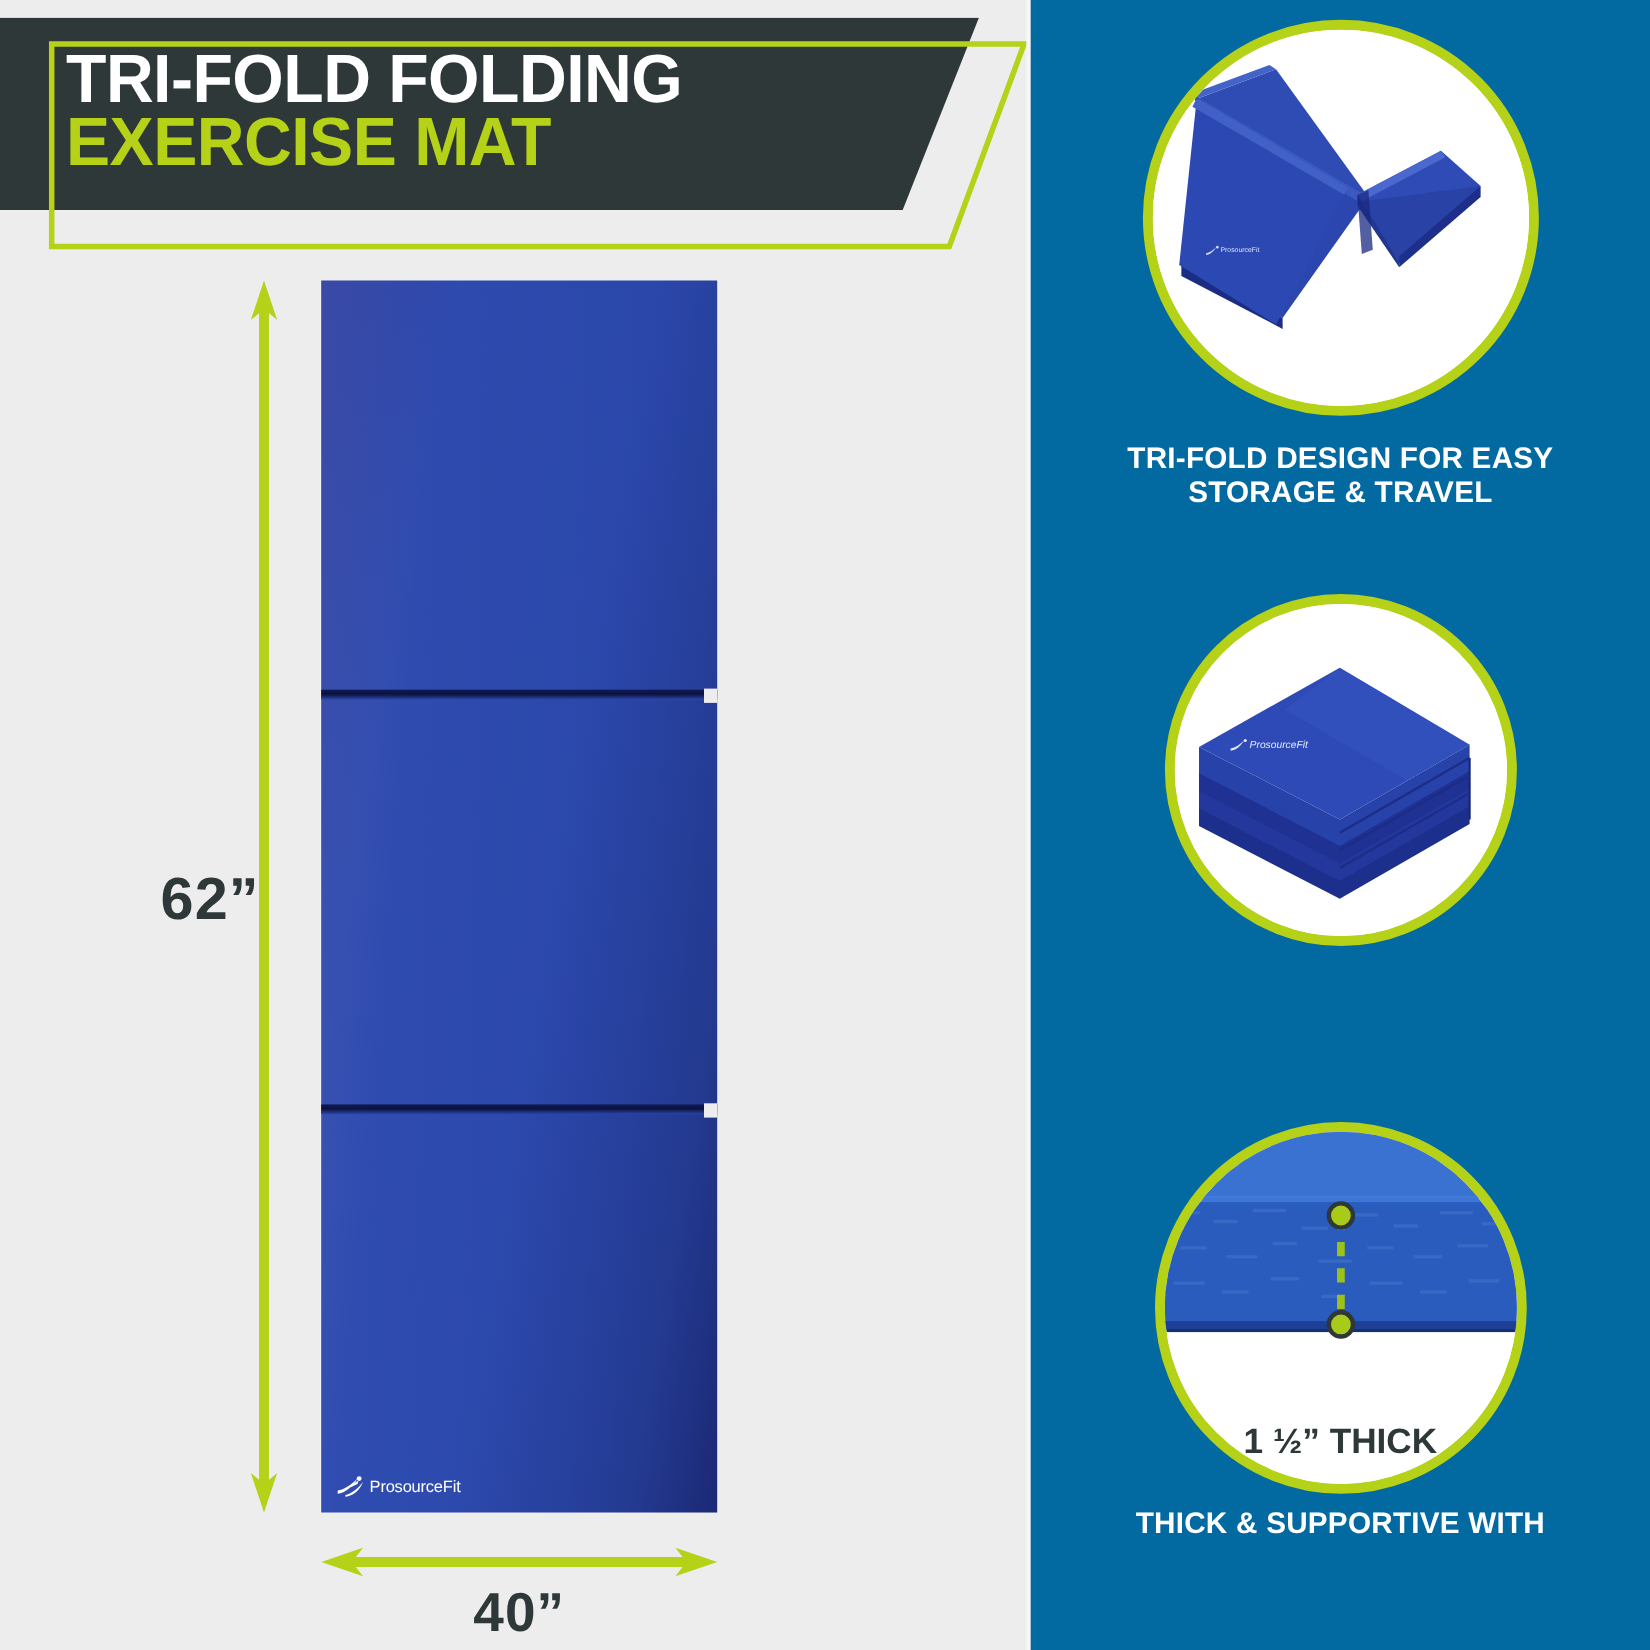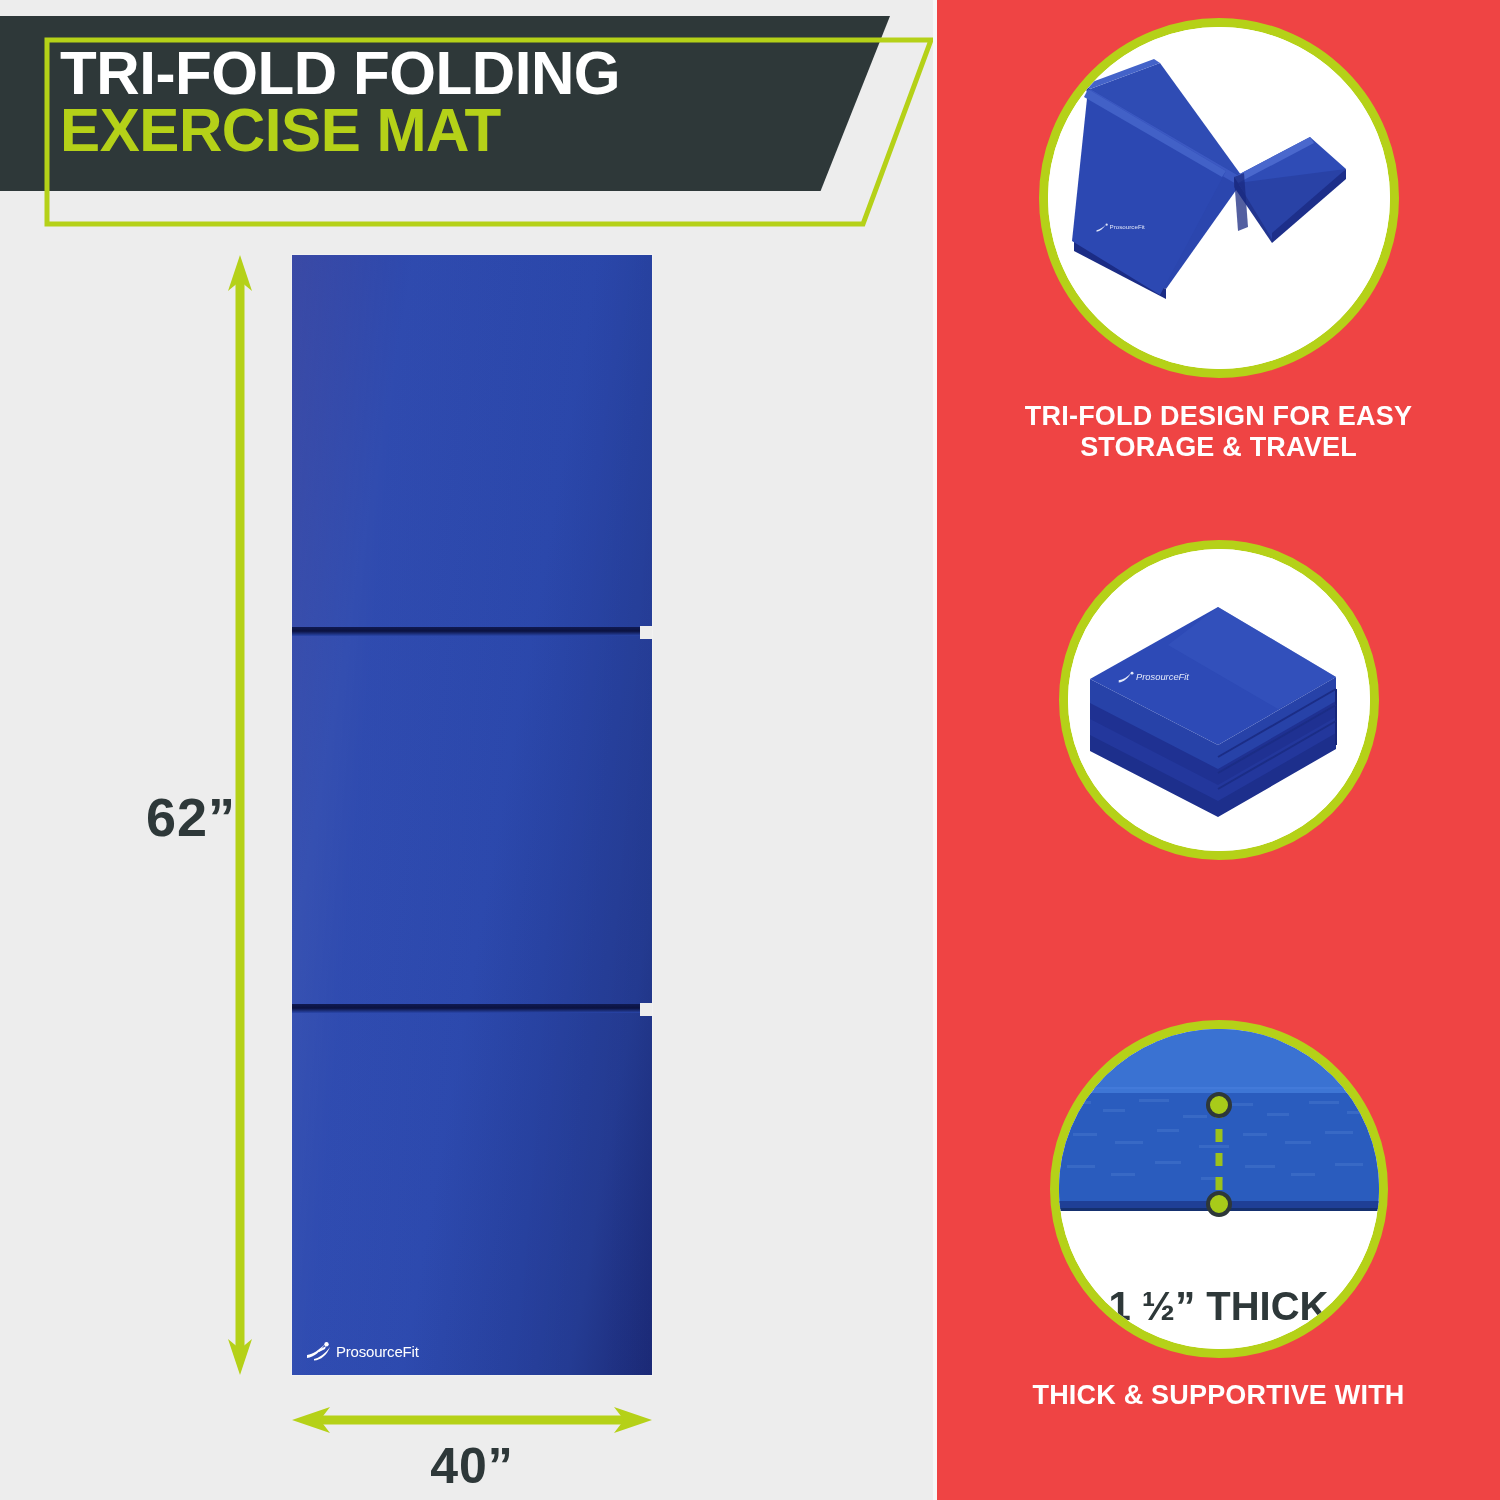--- a/index.html
+++ b/index.html
@@ -88,21 +88,21 @@
   .dim-label {
     position:absolute; color:#2e3839; font-weight:bold;
     font-family:"Liberation Sans", sans-serif;
   }
   #label-72 { left:146px; top:786px; font-size:54px; letter-spacing:1px; }
   #label-24 { left:292px; top:1437px; width:360px; text-align:center; font-size:50px; letter-spacing:1px; }
 
   
   #right-panel {
     position:absolute; left:937px; top:0; width:563px; height:1500px;
-    background:#ef4444;
+    background:#0369a1;
   }
   .panel-divider {
     position:absolute; left:933px; top:0; width:4px; height:1500px;
     background:#f7f7f7;
   }
 
   .feature { position:absolute; left:0; width:563px; }
   .circle-wrap {
     position:relative; margin:0 auto;
     border-radius:50%;
@@ -124,26 +124,26 @@
   #feature-1 .feature-caption { margin-top:23px; }
 
   
   #feature-2 { top:540px; }
   #feature-2 .circle-wrap { width:320px; height:320px; }
   #feature-2 .feature-caption { margin-top:24px; }
 
   
   #feature-3 { top:1020px; }
   #feature-3 .circle-wrap { width:338px; height:338px; }
-  #feature-3 .feature-caption { margin-top:22px; }
+  #feature-3 .feature-caption { margin-top:12px; }
 
   .thick-label {
     position:absolute; left:0; bottom:20px; width:100%;
     text-align:center; color:#2e3839; font-weight:bold;
-    font-size:40px; letter-spacing:0px;
+    font-size:32px; letter-spacing:0px;
     font-family:"Liberation Sans", sans-serif;
   }
 
   svg { display:block; }
 </style>
 </head>
 <body>
 
 <div id="page">
 

